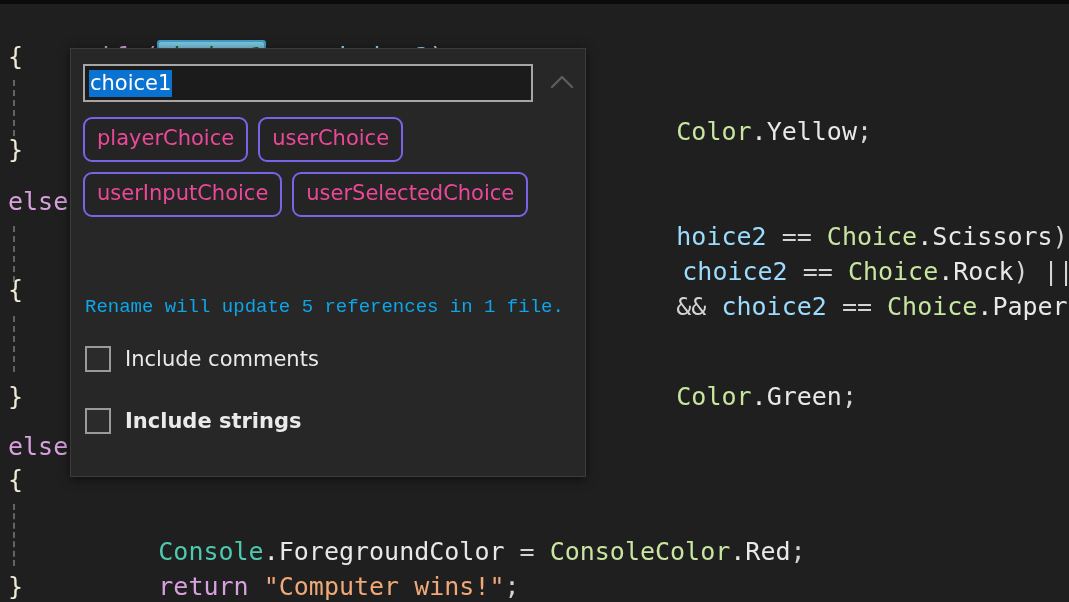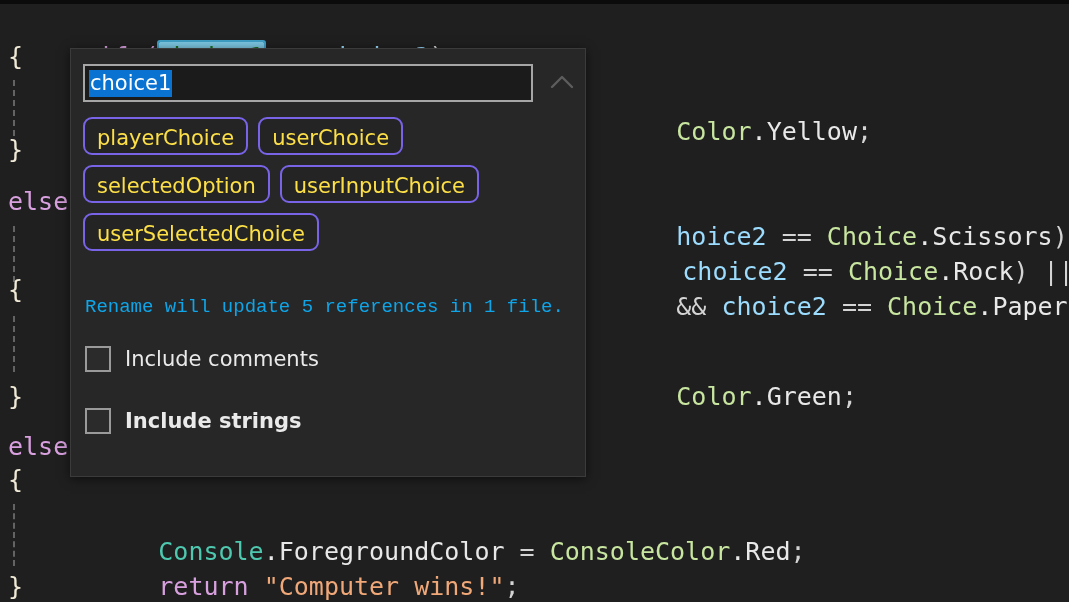--- a/index.html
+++ b/index.html
@@ -138,25 +138,25 @@
     top: 68px;
     width: 494px;
     display: flex;
     flex-wrap: wrap;
     gap: 10px 10px;
   }
   .chip {
     border: 2px solid #7964e8;
     border-radius: 9px;
     background: #242424;
-    color: #fde047;
+    color: #ec4899;
     font-family: "DejaVu Sans", sans-serif;
     font-size: 21px;
     line-height: 1;
-    padding: 9px 12px 4px 12px;
+    padding: 9px 12px 11px 12px;
     white-space: nowrap;
     box-sizing: border-box;
   }
 
   .refs-note {
     position: absolute;
     left: 14px;
     top: 247px;
     font-family: Liberation Mono, monospace;
     font-size: 19px;
@@ -278,21 +278,20 @@
       <div class="chevron-btn">
         <svg width="30" height="22" viewBox="0 0 30 22" aria-hidden="true">
           <polyline points="5,15 15,5 25,15" fill="none" stroke="#5d5d5d" stroke-width="2.4" stroke-linecap="round" stroke-linejoin="round"></polyline>
         </svg>
       </div>
     </div>
 
     <div class="chips">
       <div class="chip">playerChoice</div>
       <div class="chip">userChoice</div>
-      <div class="chip">selectedOption</div>
       <div class="chip">userInputChoice</div>
       <div class="chip">userSelectedChoice</div>
     </div>
 
     <div class="refs-note">Rename will update 5 references in 1 file.</div>
 
     <div class="opt-row r1">
       <span class="cb"></span>
       <span class="opt-label">Include comments</span>
     </div>

